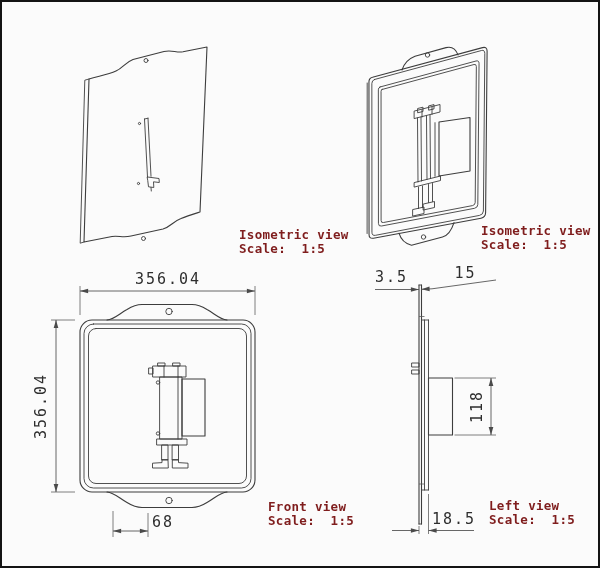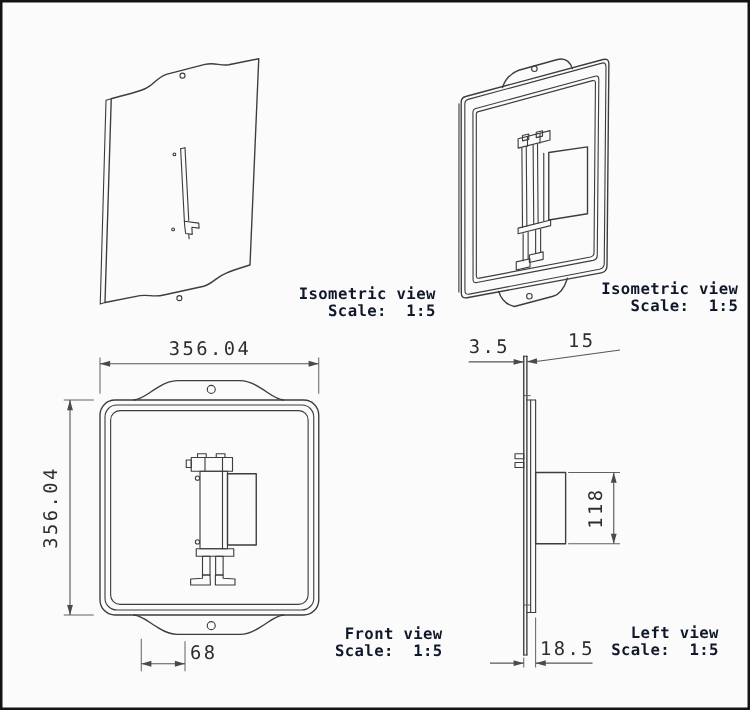--- a/index.html
+++ b/index.html
@@ -3,22 +3,22 @@
 <meta charset="utf-8">
 <style>
   html,body { margin:0; padding:0; background:#e8e8e8; }
   .sheet {
     position:relative; width:600px; height:568px;
     background:#fbfbfb; border:2px solid #141414; box-sizing:border-box;
     overflow:hidden; font-family:"DejaVu Sans Mono", monospace;
   }
   .sheet svg { position:absolute; overflow:visible; }
   .defs-svg { width:0; height:0; position:absolute; }
-  .view-label { position:absolute; color:#0f172a; font-size:12.5px; font-weight:bold;
-                line-height:14px; letter-spacing:0.3px;text-align:right; }
+  .view-label { position:absolute; color:#7f1d1d; font-size:12.5px; font-weight:bold;
+                line-height:14px; letter-spacing:0.3px; }
   .view-label div { white-space:pre; }
   .ol  { fill:none; stroke:#3d3d3d; stroke-width:1.1; stroke-linejoin:round; stroke-linecap:round; }
   .ol2 { fill:none; stroke:#3d3d3d; stroke-width:0.9; stroke-linejoin:round; stroke-linecap:round; }
   .dl  { fill:none; stroke:#565656; stroke-width:0.9; }
   .xl  { fill:none; stroke:#565656; stroke-width:0.75; }
   .dim-text { font-family:"DejaVu Sans Mono", monospace; font-size:15px;
               letter-spacing:2px; fill:#2e2e2e; }
   .arrowhead { fill:#4a4a4a; }
 </style>
 </head>

